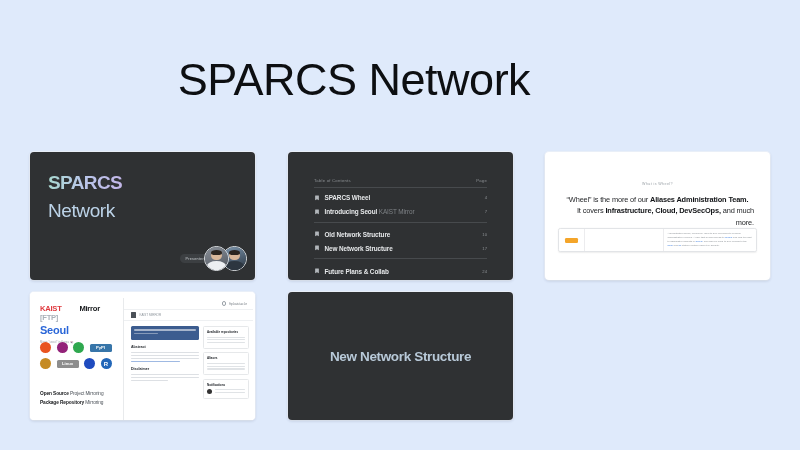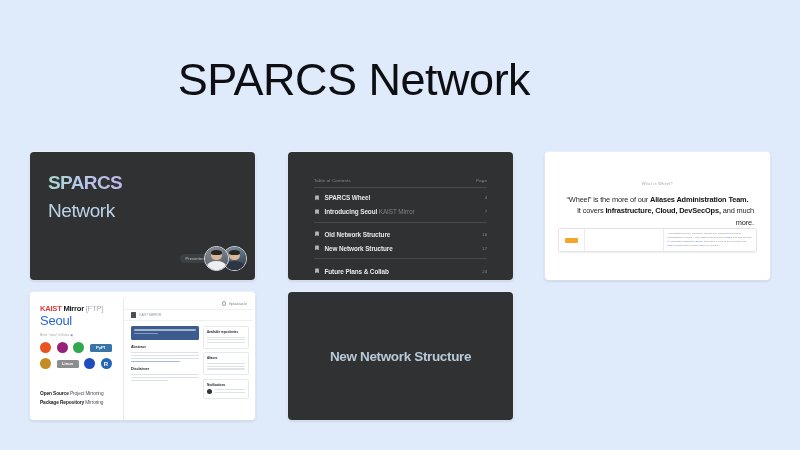--- a/index.html
+++ b/index.html
@@ -110,23 +110,23 @@
   .def-mid { flex: 1; border-right: .7px solid #ececee; background: #fff; }
   .def-text { width: 92px; flex: 0 0 92px; padding: 3px 3.5px; background: #fff;
     font-size: 2.5px; line-height: 1.6; color: #8c9196; text-align: left; }
   .def-text a { color: #3b7de0; text-decoration: none; }
 
   
   .km { position: absolute; inset: 0; background: #ffffff; }
   .km-left { position: absolute; left: 10px; top: 12px; width: 78px; }
   .km-t1 { font-size: 7.6px; font-weight: 800; letter-spacing: -.25px; line-height: 1.25; }
   .km-t1 .kr { color: #e03a3f; }
-  .km-t1 .kd { color: #16181b; }
-  .km-t1 .kg { color: #a9b0b8; font-weight: 400; margin-top: 36px; }
-  .km-t2 { font-size: 13px; font-weight: 400; color: #2a66d8; letter-spacing: -.25px; line-height: 1.3; }
+  .km-t1 .kd { color: #16181b; margin-left: 16px; }
+  .km-t1 .kg { color: #a9b0b8; font-weight: 700; margin-top: 36px; }
+  .km-t2 { font-size: 11px; font-weight: 700; color: #2a66d8; letter-spacing: -.25px; line-height: 1.3; }
   .km-t3 { font-size: 2.7px; color: #9aa1a8; margin-top: 2.5px; letter-spacing: .1px; }
   .km-logos { position: absolute; left: 10px; top: 50px; width: 86px;
     display: flex; flex-wrap: wrap; gap: 5px 5.5px; align-items: center; }
   .lg { width: 11px; height: 11px; border-radius: 50%; display:flex; align-items:center; justify-content:center;
         font-size: 6px; font-weight: 800; color: #fff; }
   .lg.wide { width: 22px; height: 8px; border-radius: 1.5px; font-size: 4.2px; }
   .km-bullets { position: absolute; left: 10px; bottom: 12px; }
   .km-b { font-size: 4.8px; letter-spacing: -.1px; line-height: 1.85; color: #4c5259; }
   .km-b b { color: #16181b; font-weight: 800; }
 

